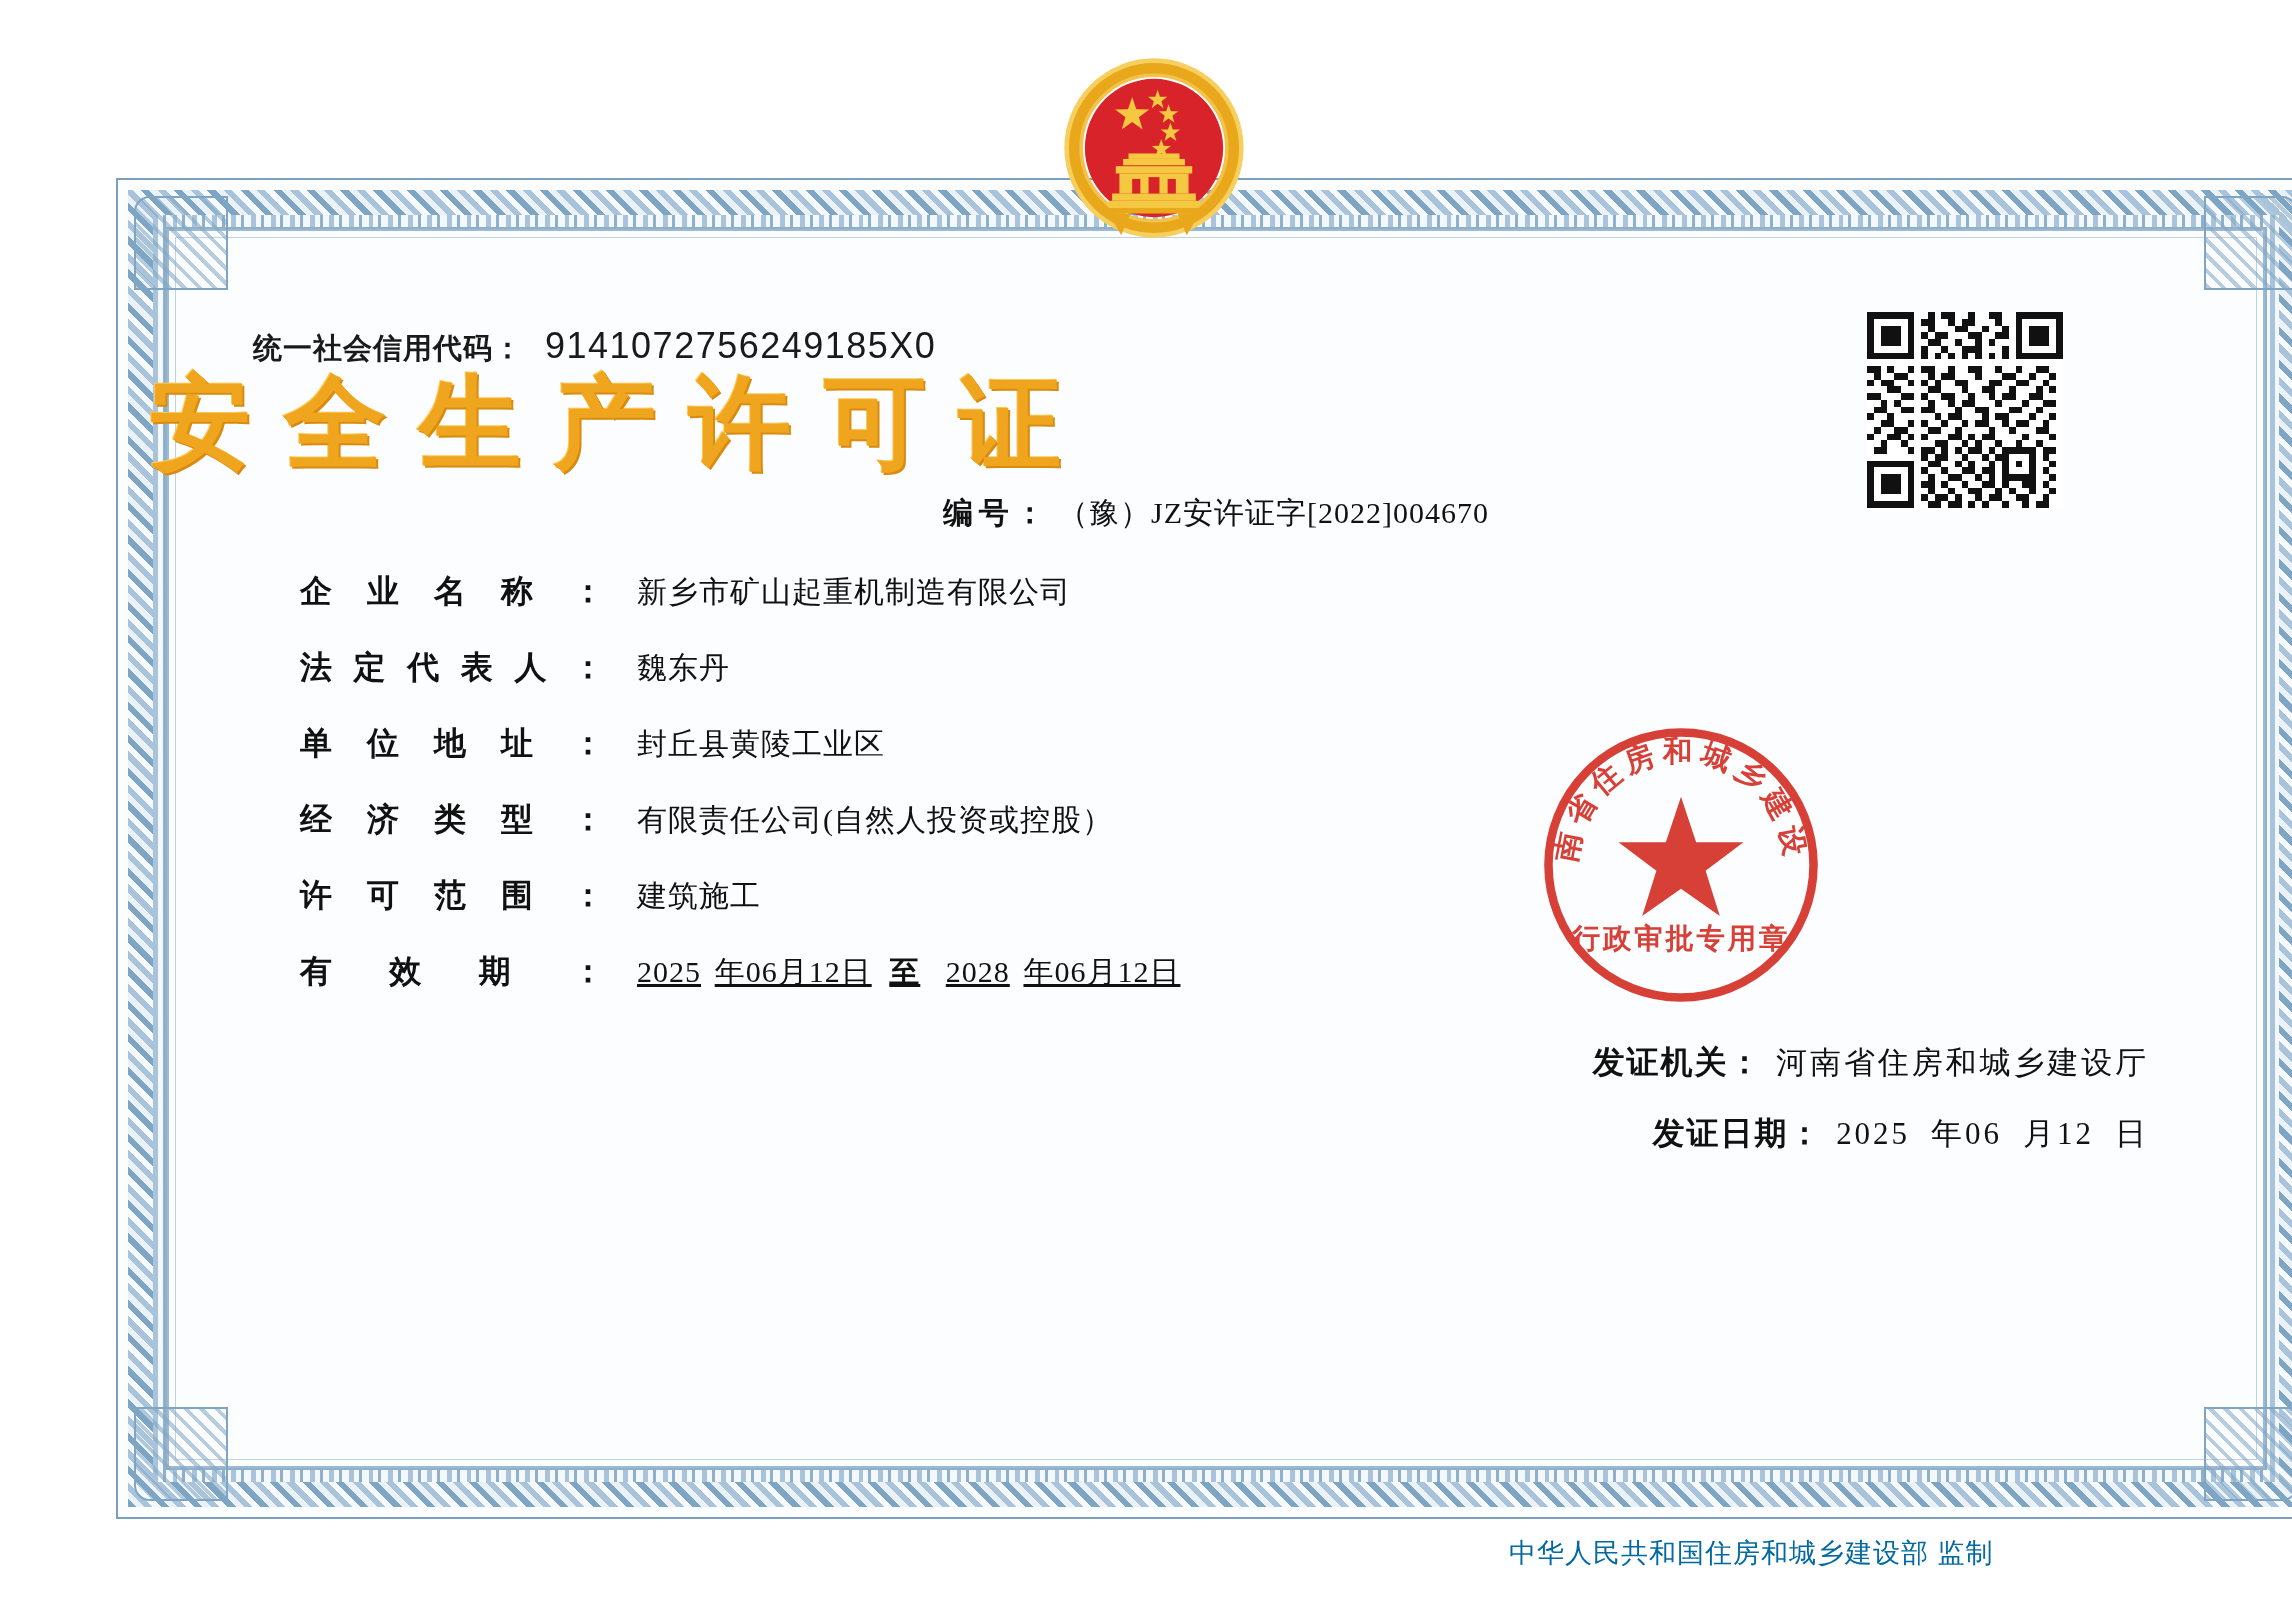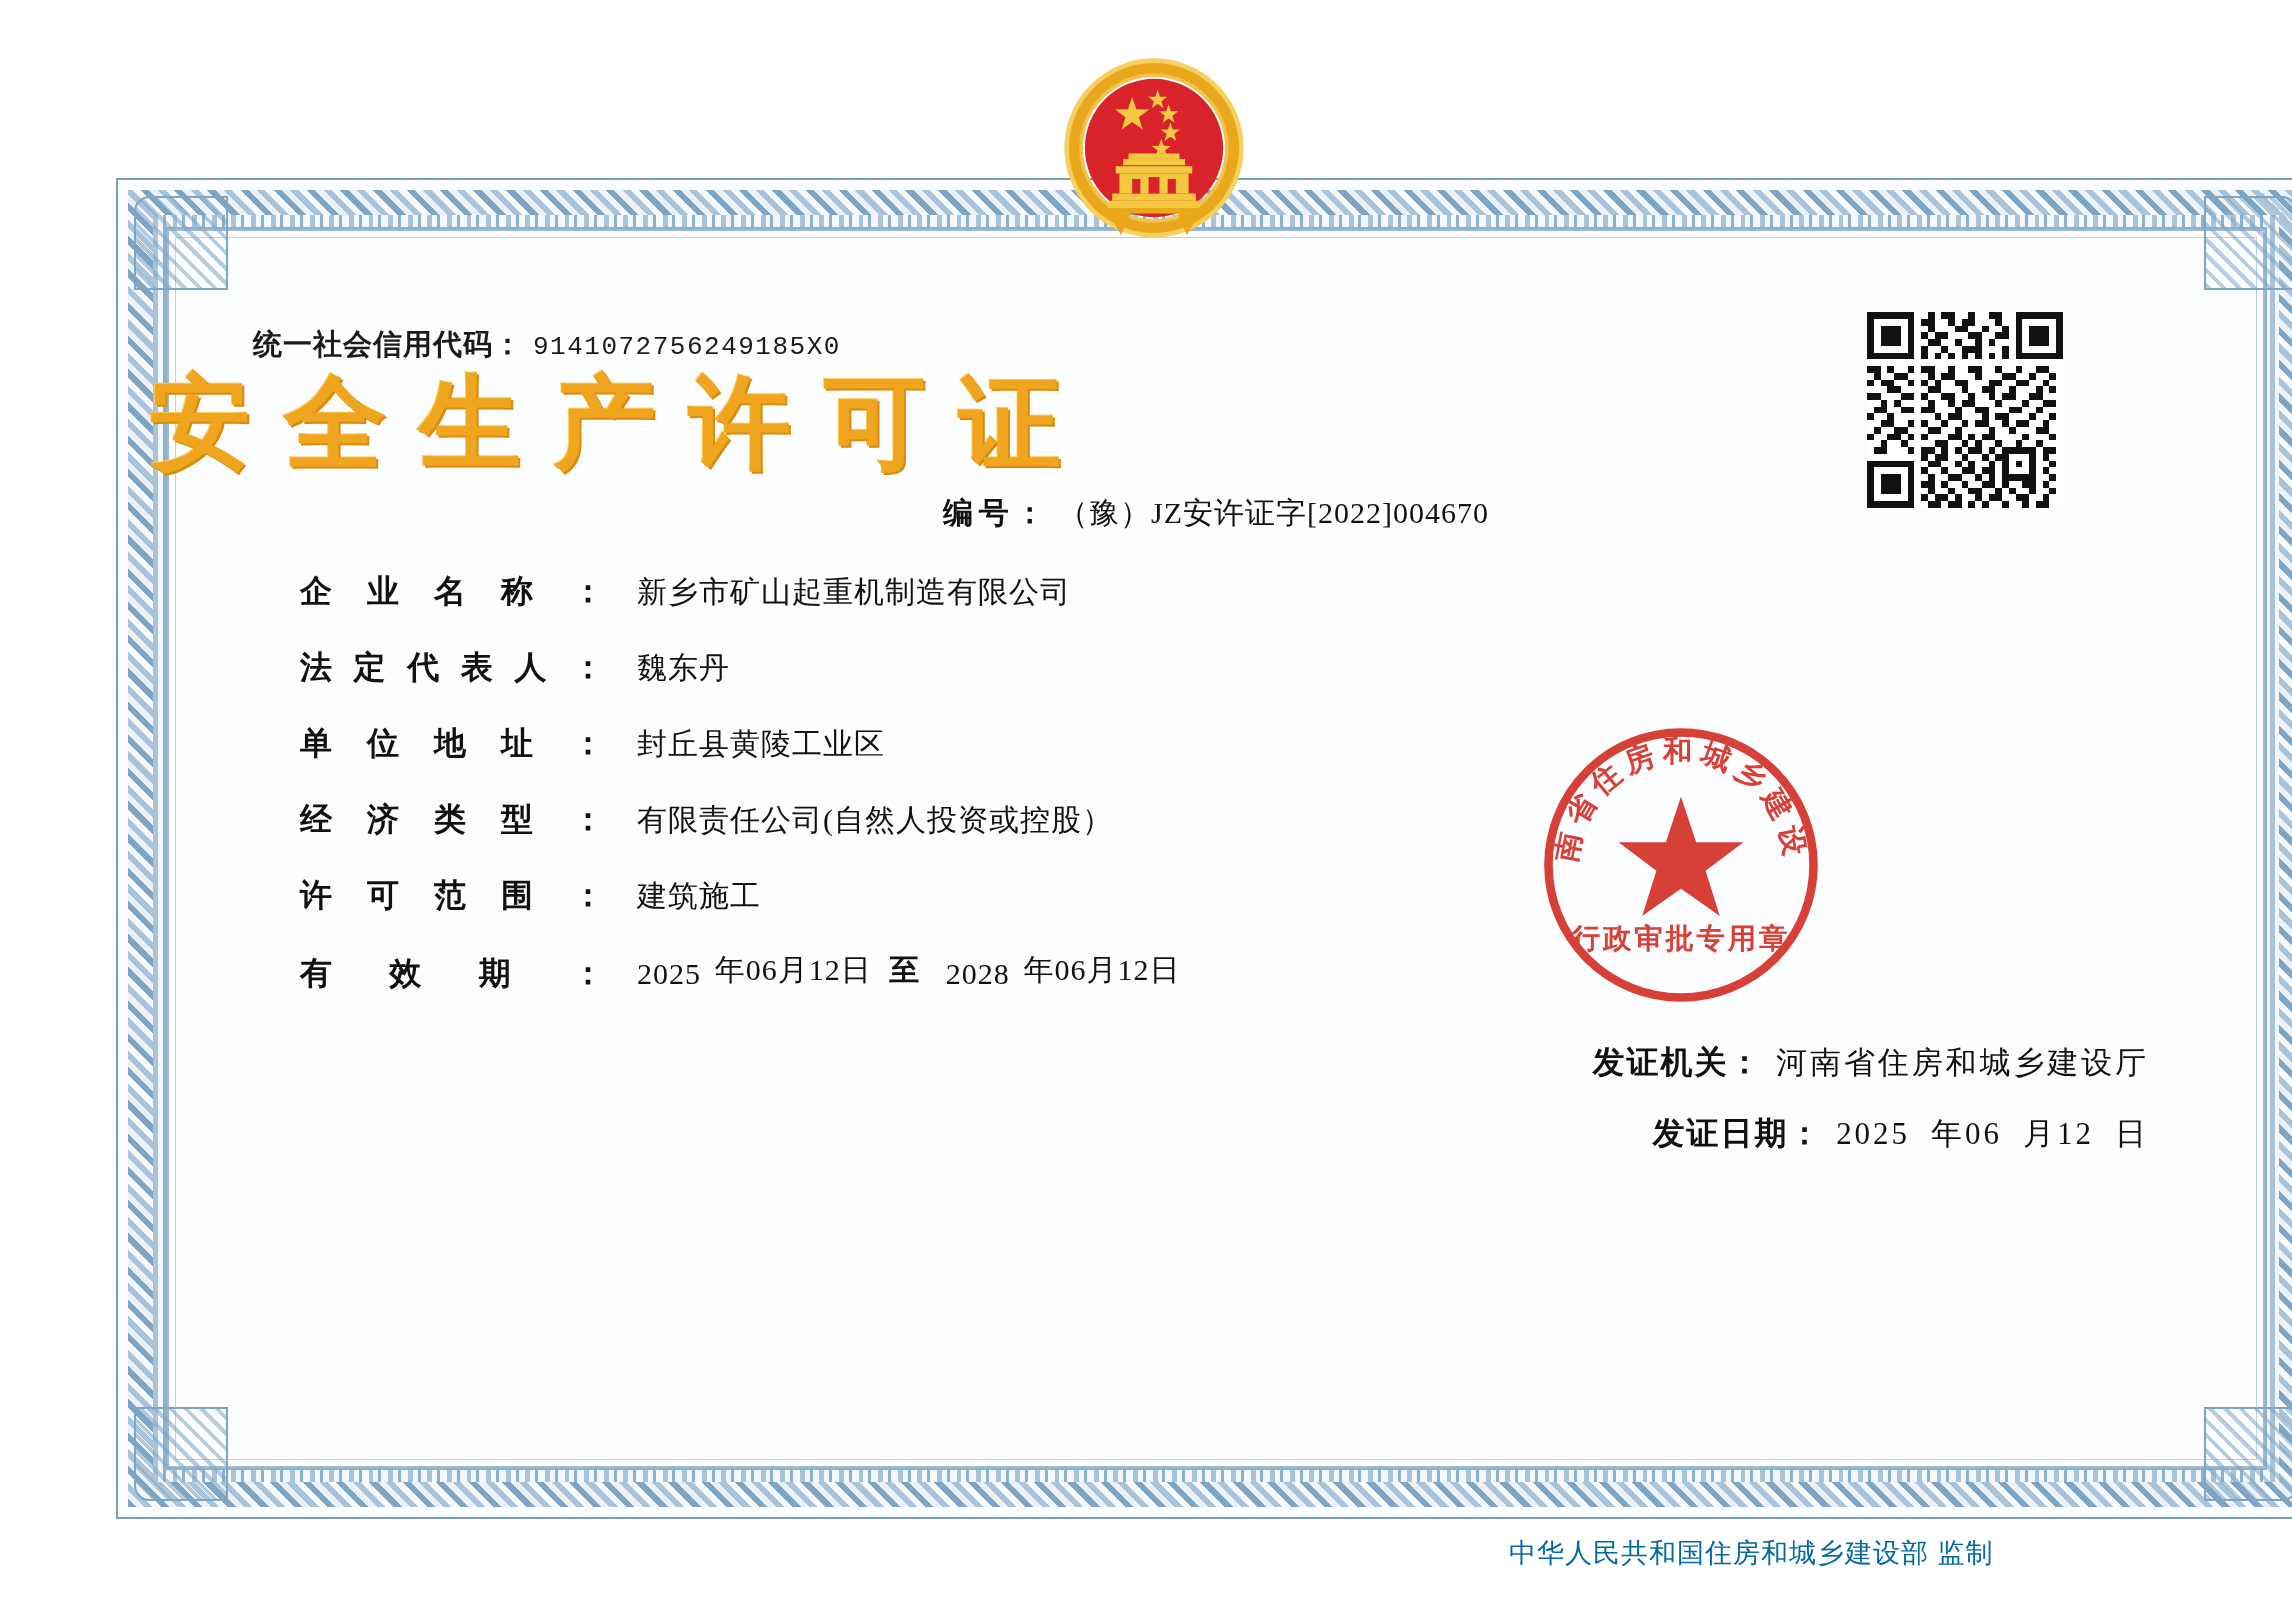--- a/index.html
+++ b/index.html
@@ -121,23 +121,23 @@
     font-size: 29px;
     color: #1a1a1a;
     letter-spacing: 1px;
   }
   .credit-label {
     font-family: "Liberation Sans", "DejaVu Sans", sans-serif;
     font-weight: 700;
     font-size: 29px;
   }
   .credit-value {
-    margin-left: 10px;
-    font-family: Liberation Mono, monospace;
-    font-size: 26px;
+    margin-left: 22px;
+    font-family: Liberation Sans, sans-serif;
+    font-size: 36px;
     letter-spacing: 1.5px;
   }
 
   #main-title {
     position: absolute;
     left: 0;
     right: 0;
     top: 178px;
     font-family: "Liberation Sans", "DejaVu Sans", sans-serif;
     font-weight: 700;
@@ -197,22 +197,23 @@
   }
   .field-value {
     margin-left: 33px;
     font-size: 30px;
     color: #111;
     font-family: "Liberation Serif", "DejaVu Serif", serif;
     letter-spacing: 1px;
   }
   .valid-row .field-value {
     display: flex;
-    align-items: flex-end;
+    align-items: center;
     gap: 0;
+    text-decoration: underline;
   }
   .valid-row .seg { white-space: pre; }
 
   
   .issuer-block {
     position: absolute;
     right: 167px;
     top: 863px;
     text-align: right;
   }

